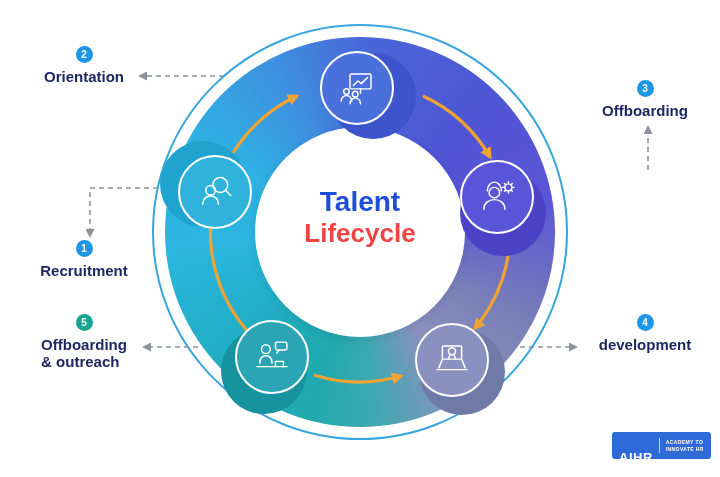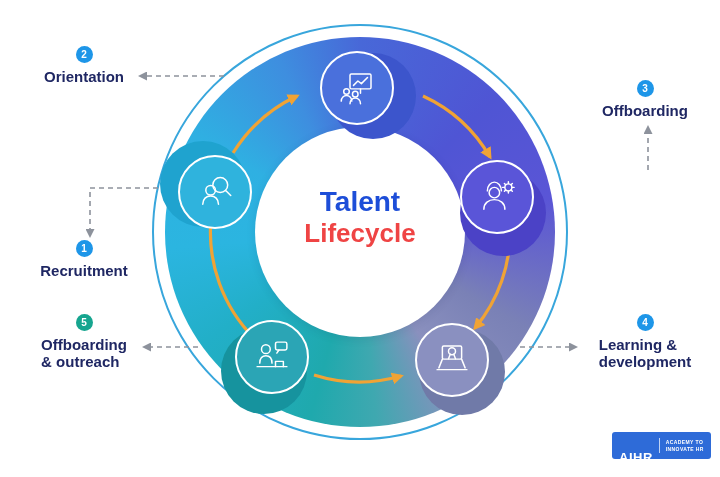--- a/index.html
+++ b/index.html
@@ -156,21 +156,20 @@
     <span class="badge teal">5</span>
     <div class="lbl-text">
       <div>Offboarding</div>
       <div>&amp; outreach</div>
     </div>
   </div>
 
   <div class="stage-label" style="left:580px;top:314px;width:130px;">
     <span class="badge">4</span>
     <div class="lbl-text">
-      <div>Learning &amp;</div>
       <div>development</div>
     </div>
   </div>
 
   <div class="logo">
     <span class="brand">AIHR</span>
     <span class="sep"></span>
     <span class="tagline">
       <div>ACADEMY TO</div>
       <div>INNOVATE HR</div>

